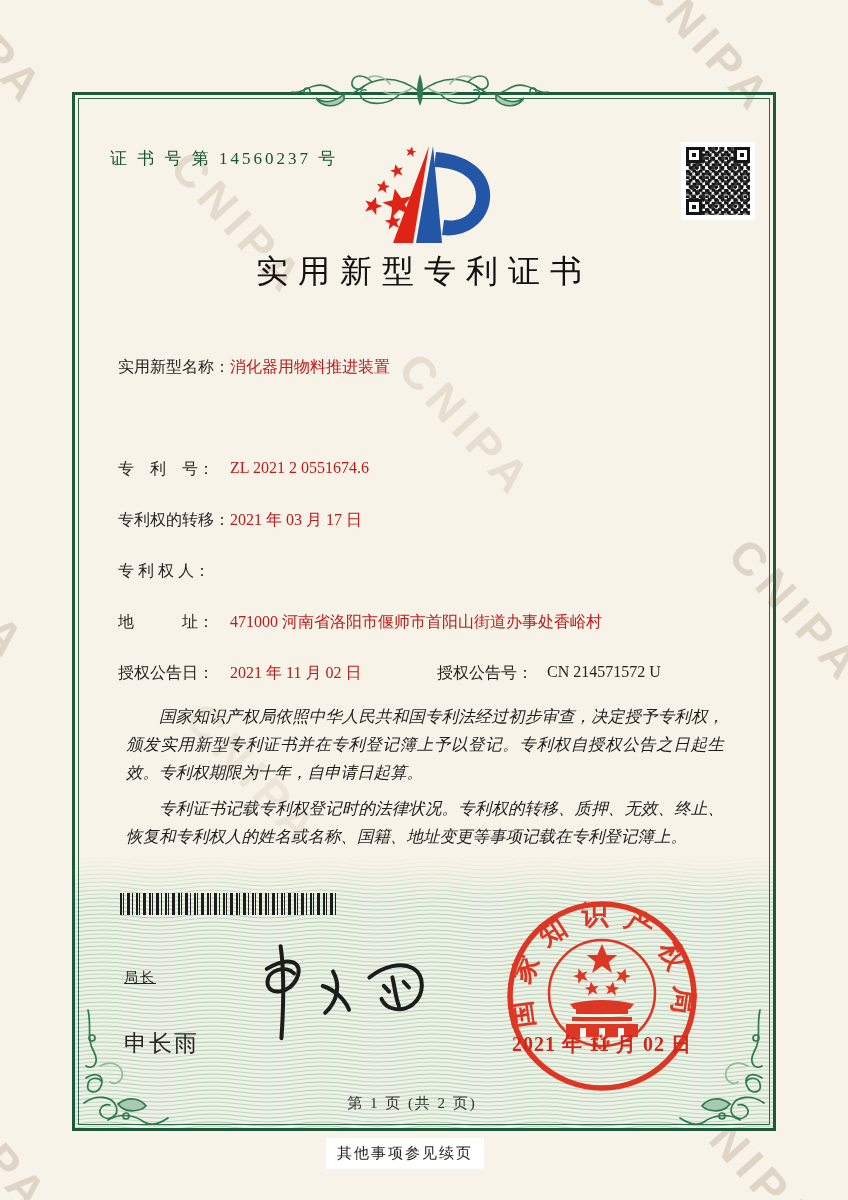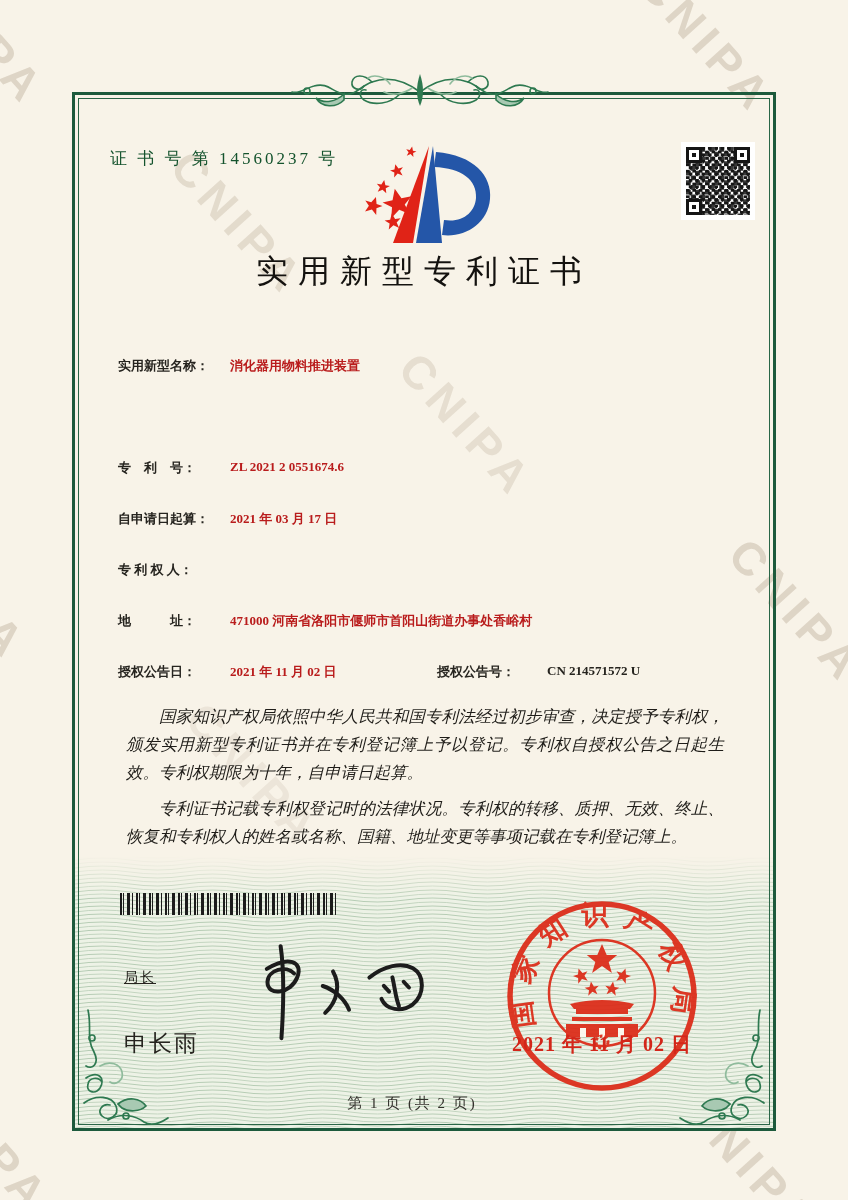--- a/index.html
+++ b/index.html
@@ -30,21 +30,21 @@
   .abs{position:absolute;}
   
   .cert-no{
     left:110px;top:147px;font-size:17px;letter-spacing:3px;color:#14532d;
   }
   .title{
     left:0;width:848px;top:250px;text-align:center;
     font-size:32px;font-weight:normal;letter-spacing:10px;color:#14120f;
   }
   
-  .row{left:0;top:0;width:848px;height:24px;font-size:13px;font-weight:bold;}
+  .row{left:0;top:0;width:848px;height:24px;font-size:16px;}
   .row .lbl{position:absolute;left:118px;white-space:pre;color:#26241f;}
   .row .val{position:absolute;left:230px;white-space:pre;color:#b91c1c;}
   .row .lbl2{position:absolute;left:437px;white-space:pre;}
   .row .val2{position:absolute;left:547px;white-space:pre;}
   
   .body-text{
     left:118px;top:695px;width:614px;
     font-size:16.5px;line-height:28px;text-align:justify;
     font-style:italic;color:#1f1d19;
   }
@@ -200,21 +200,21 @@
 
   <div class="abs row" style="top:357px;">
     <span class="lbl">实用新型名称：</span>
     <span class="val">消化器用物料推进装置</span>
   </div>
   <div class="abs row" style="top:459px;">
     <span class="lbl">专　利　号：</span>
     <span class="val">ZL 2021 2 0551674.6</span>
   </div>
   <div class="abs row" style="top:510px;">
-    <span class="lbl">自申请日起算：</span>
+    <span class="lbl">专利权的转移：</span>
     <span class="val">2021 年 03 月 17 日</span>
   </div>
   <div class="abs row" style="top:561px;">
     <span class="lbl">专 利 权 人：</span>
   </div>
   <div class="abs row" style="top:612px;">
     <span class="lbl">地　　　址：</span>
     <span class="val">471000 河南省洛阳市偃师市首阳山街道办事处香峪村</span>
   </div>
   <div class="abs row" style="top:663px;">
@@ -266,14 +266,15 @@
       <path d="M64,128 L136,128 L136,141 L64,141 Z"></path>
       <rect x="78" y="132" width="6" height="9" fill="#fdf8ef"></rect>
       <rect x="97" y="132" width="6" height="9" fill="#fdf8ef"></rect>
       <rect x="116" y="132" width="6" height="9" fill="#fdf8ef"></rect>
       <circle cx="100" cy="146" r="6" fill="none" stroke="#dc2a17" stroke-width="3" stroke-dasharray="3 2"></circle>
     </g>
   </svg>
   <div class="abs seal-date">2021 年 11 月 02 日</div>
 
   <div class="abs page-num">第 1 页 (共 2 页)</div>
+  <div class="abs cont-note">其他事项参见续页</div>
 
 </div>
 
 </body></html>

